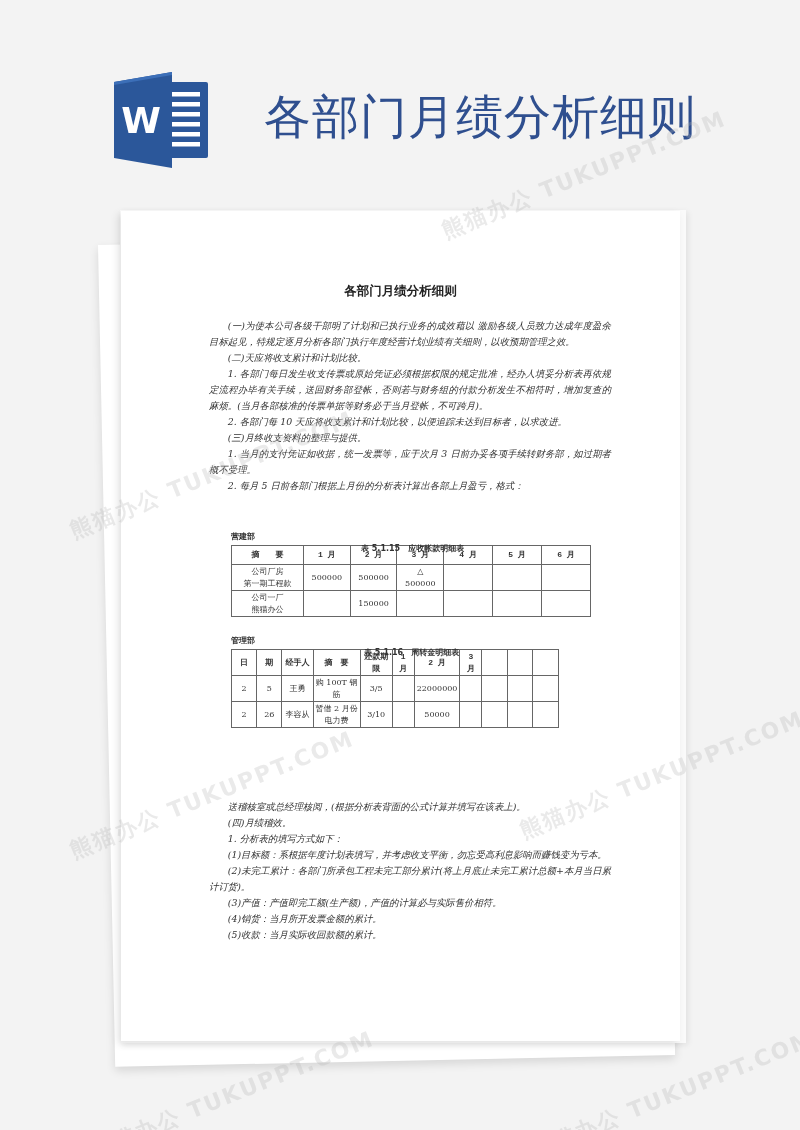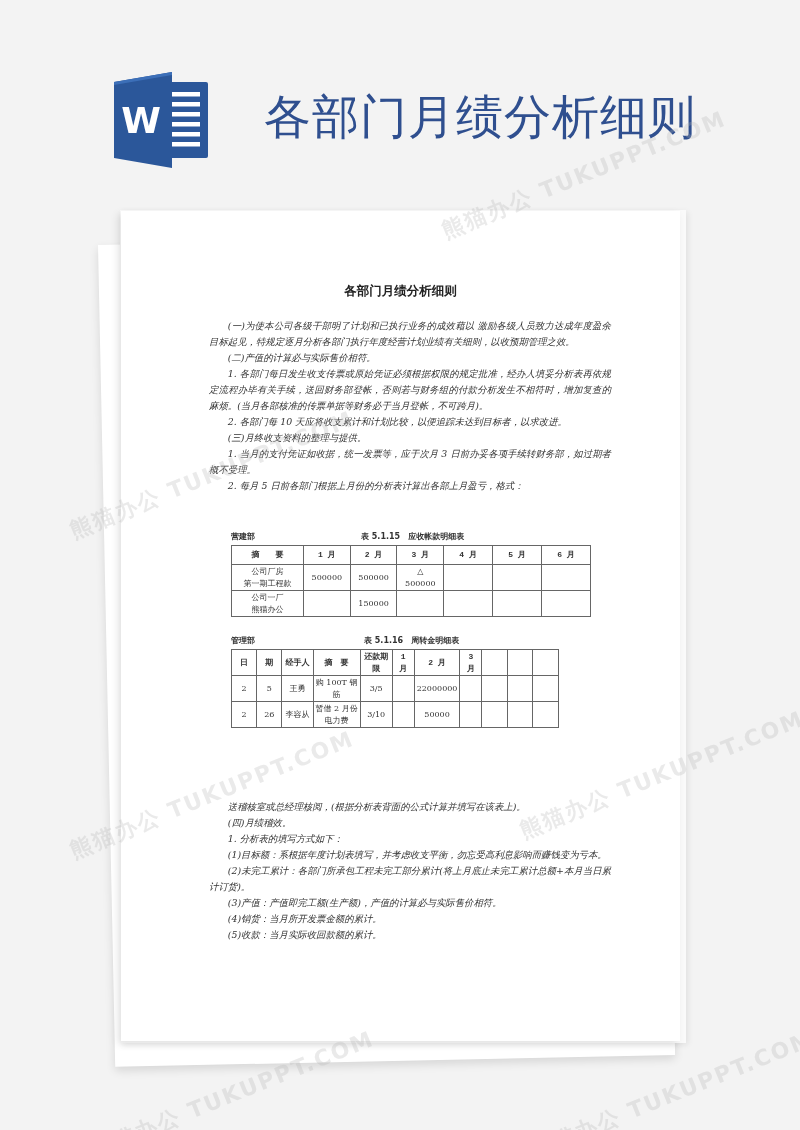--- a/index.html
+++ b/index.html
@@ -54,21 +54,21 @@
       font-size: 9.4px; line-height: 16px; color: #333;
     }
     .body-text p { text-indent: 2em; text-align: justify; font-style: italic; }
     .t1-block { position: absolute; left: 110px; top: 320px; width: 360px; }
     .t2-block { position: absolute; left: 110px; top: 424px; width: 328px; }
     .tcap {
       position: relative; height: 14px;
       font-family: "DejaVu Sans", sans-serif; font-size: 8px; font-weight: bold; color: #333;
     }
     .tcap .dept { position: absolute; left: 0; top: 0; font-weight: bold; }
-    .tcap .cap { position: absolute; top: 0; }
+    .tcap .cap { position: absolute; top: 12px; }
     table.tbl {
       border-collapse: collapse; width: 100%;
       font-size: 8px; color: #333; font-family: "DejaVu Serif", serif;
       border: 1.6px solid #444;
     }
     table.tbl td, table.tbl th {
       border: 0.8px solid #666; text-align: center; vertical-align: middle;
       font-weight: normal; padding: 1px 2px; line-height: 11.5px;
     }
     table.tbl th { font-family: Liberation Mono, monospace; font-weight: bold; height: 19px; }
@@ -102,21 +102,21 @@
 <div class="watermark" style="left:60px;top:460px;">熊猫办公 TUKUPPT.COM</div>
 
 <div class="page-back"></div>
 <div class="page-back2"></div>
 
 <div class="page">
   <div class="doc-title">各部门月绩分析细则</div>
 
   <div class="body-text" style="top:107px;">
     <p>(一)为使本公司各级干部明了计划和已执行业务的成效藉以 激励各级人员致力达成年度盈余目标起见，特规定逐月分析各部门执行年度经营计划业绩有关细则，以收预期管理之效。</p>
-    <p>(二)产值的计算必与实际售价相符。</p>
+    <p>(二)天应将收支累计和计划比较。</p>
     <p>1. 各部门每日发生收支传票或原始凭证必须根据权限的规定批准，经办人填妥分析表再依规定流程办毕有关手续，送回财务部登帐，否则若与财务组的付款分析发生不相符时，增加复查的麻烦。(当月各部核准的传票单据等财务必于当月登帐，不可跨月)。</p>
     <p>2. 各部门每 10 天应将收支累计和计划比较，以便追踪未达到目标者，以求改进。</p>
     <p>(三)月终收支资料的整理与提供。</p>
     <p>1. 当月的支付凭证如收据，统一发票等，应于次月 3 日前办妥各项手续转财务部，如过期者概不受理。</p>
     <p>2. 每月 5 日前各部门根据上月份的分析表计算出各部上月盈亏，格式：</p>
   </div>
 
   <div class="t1-block">
     <div class="tcap">
       <span class="dept">营建部</span>

